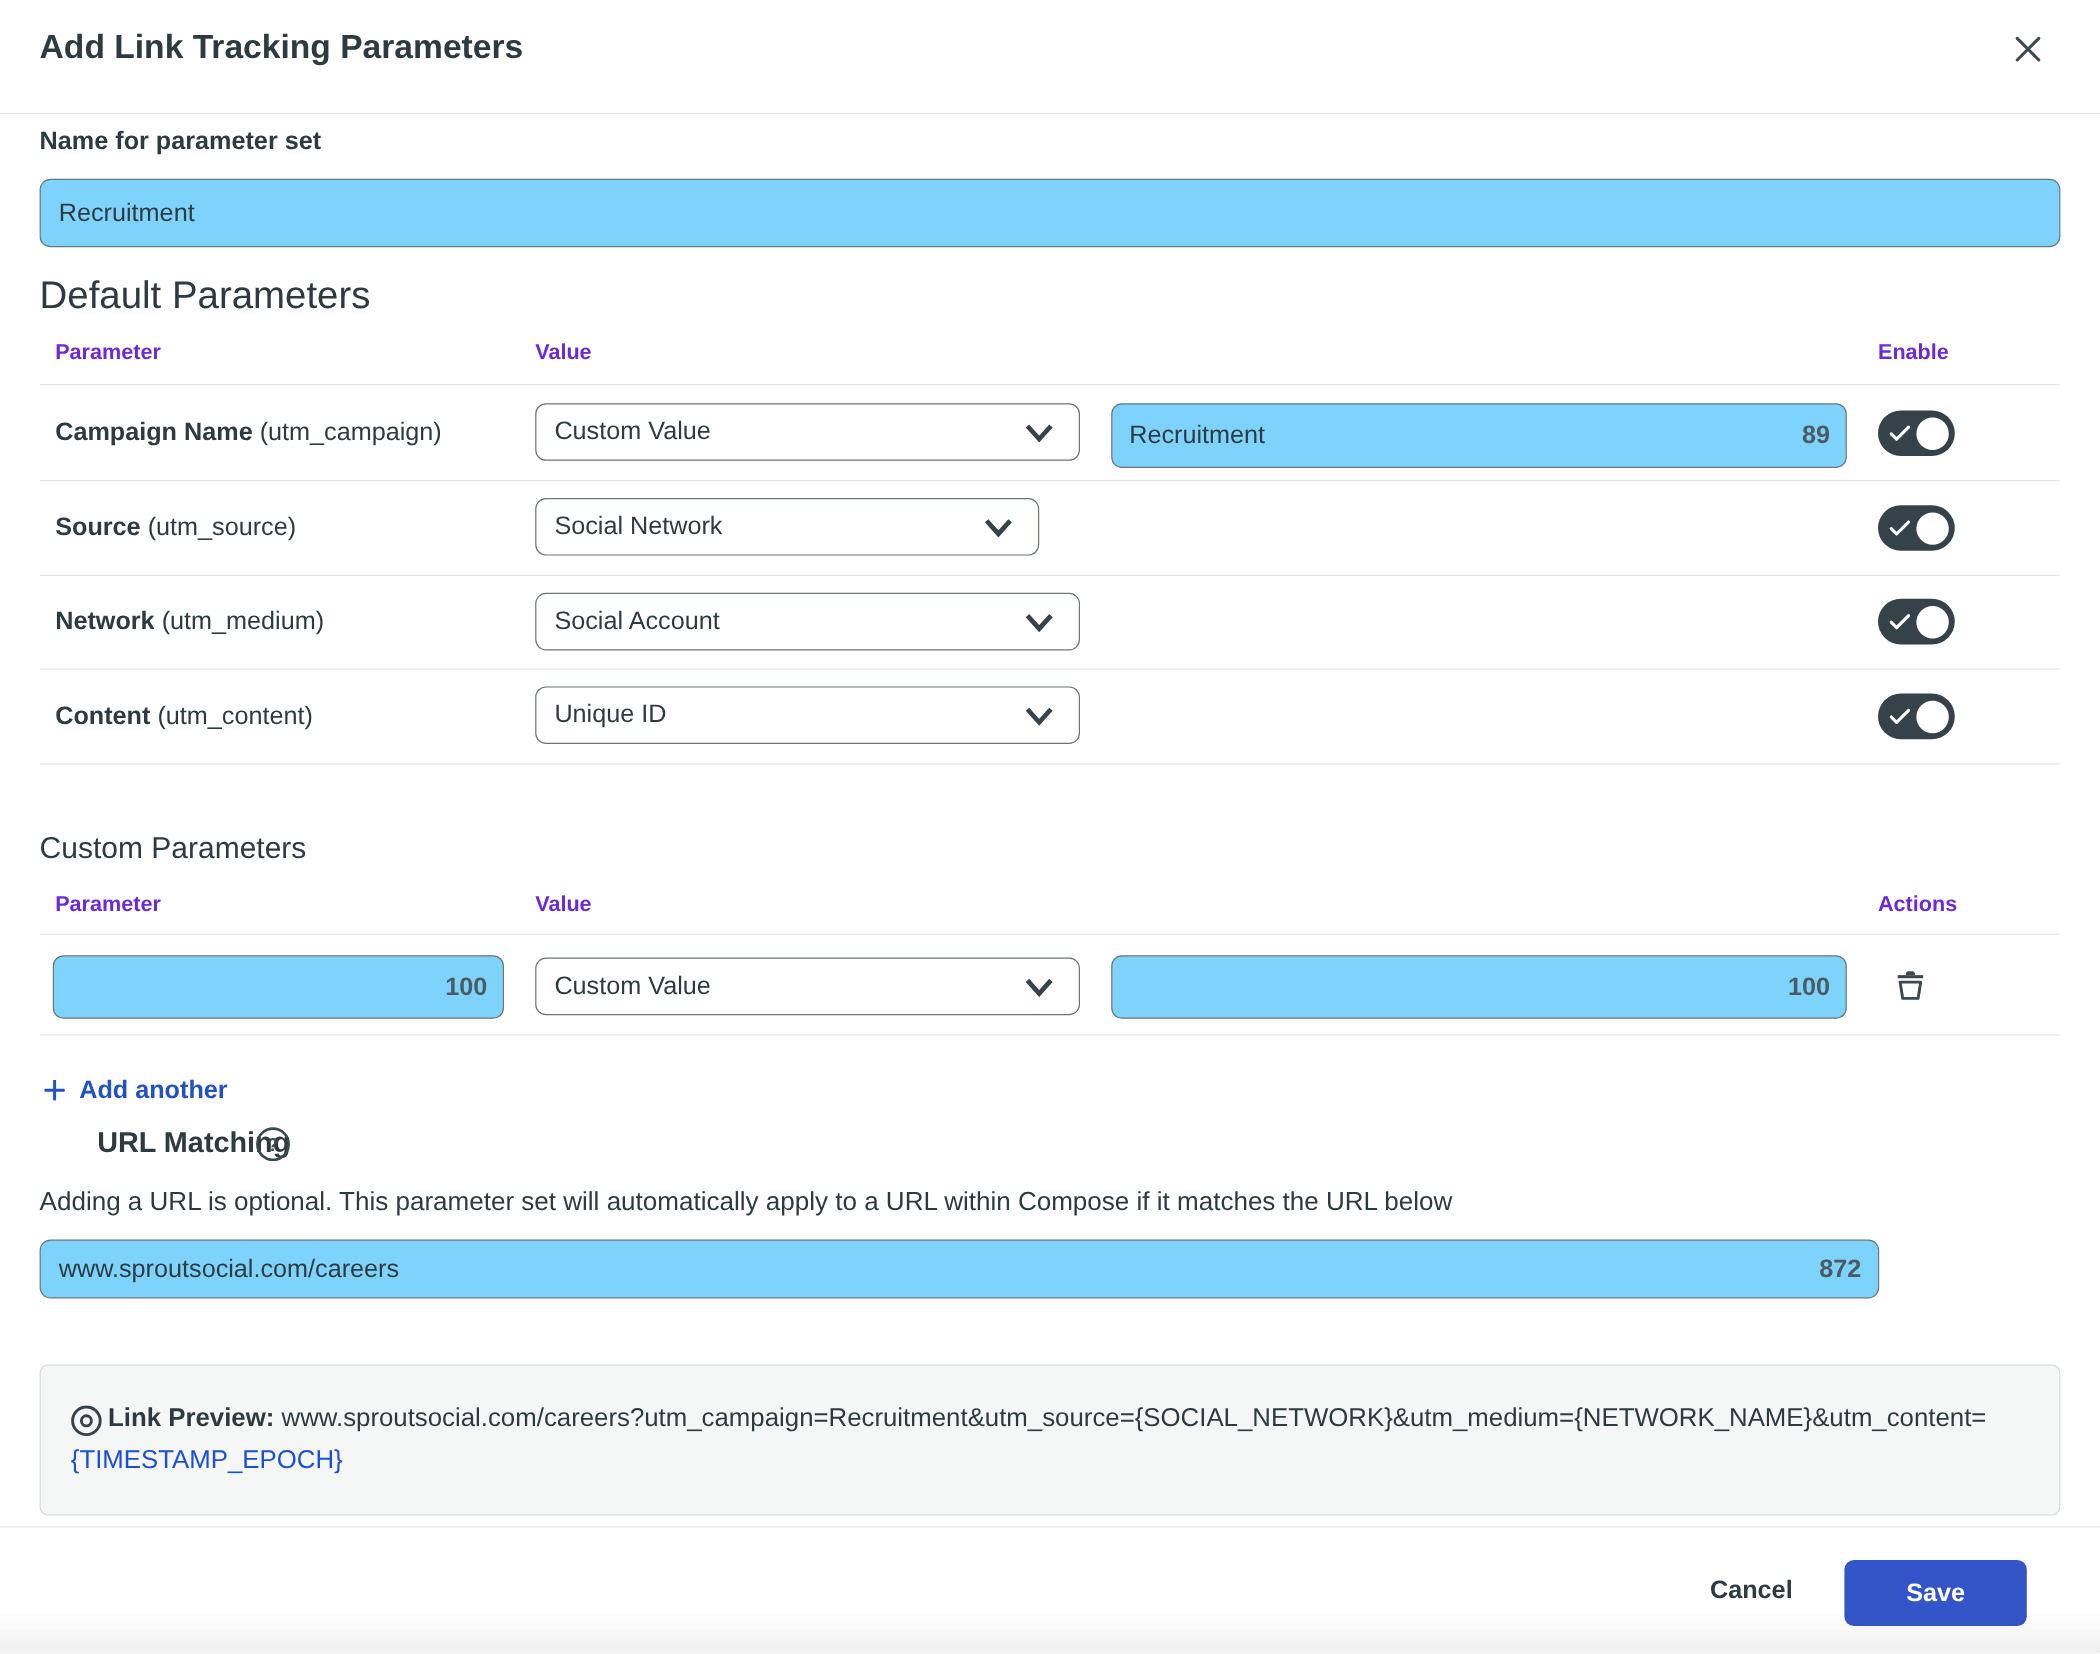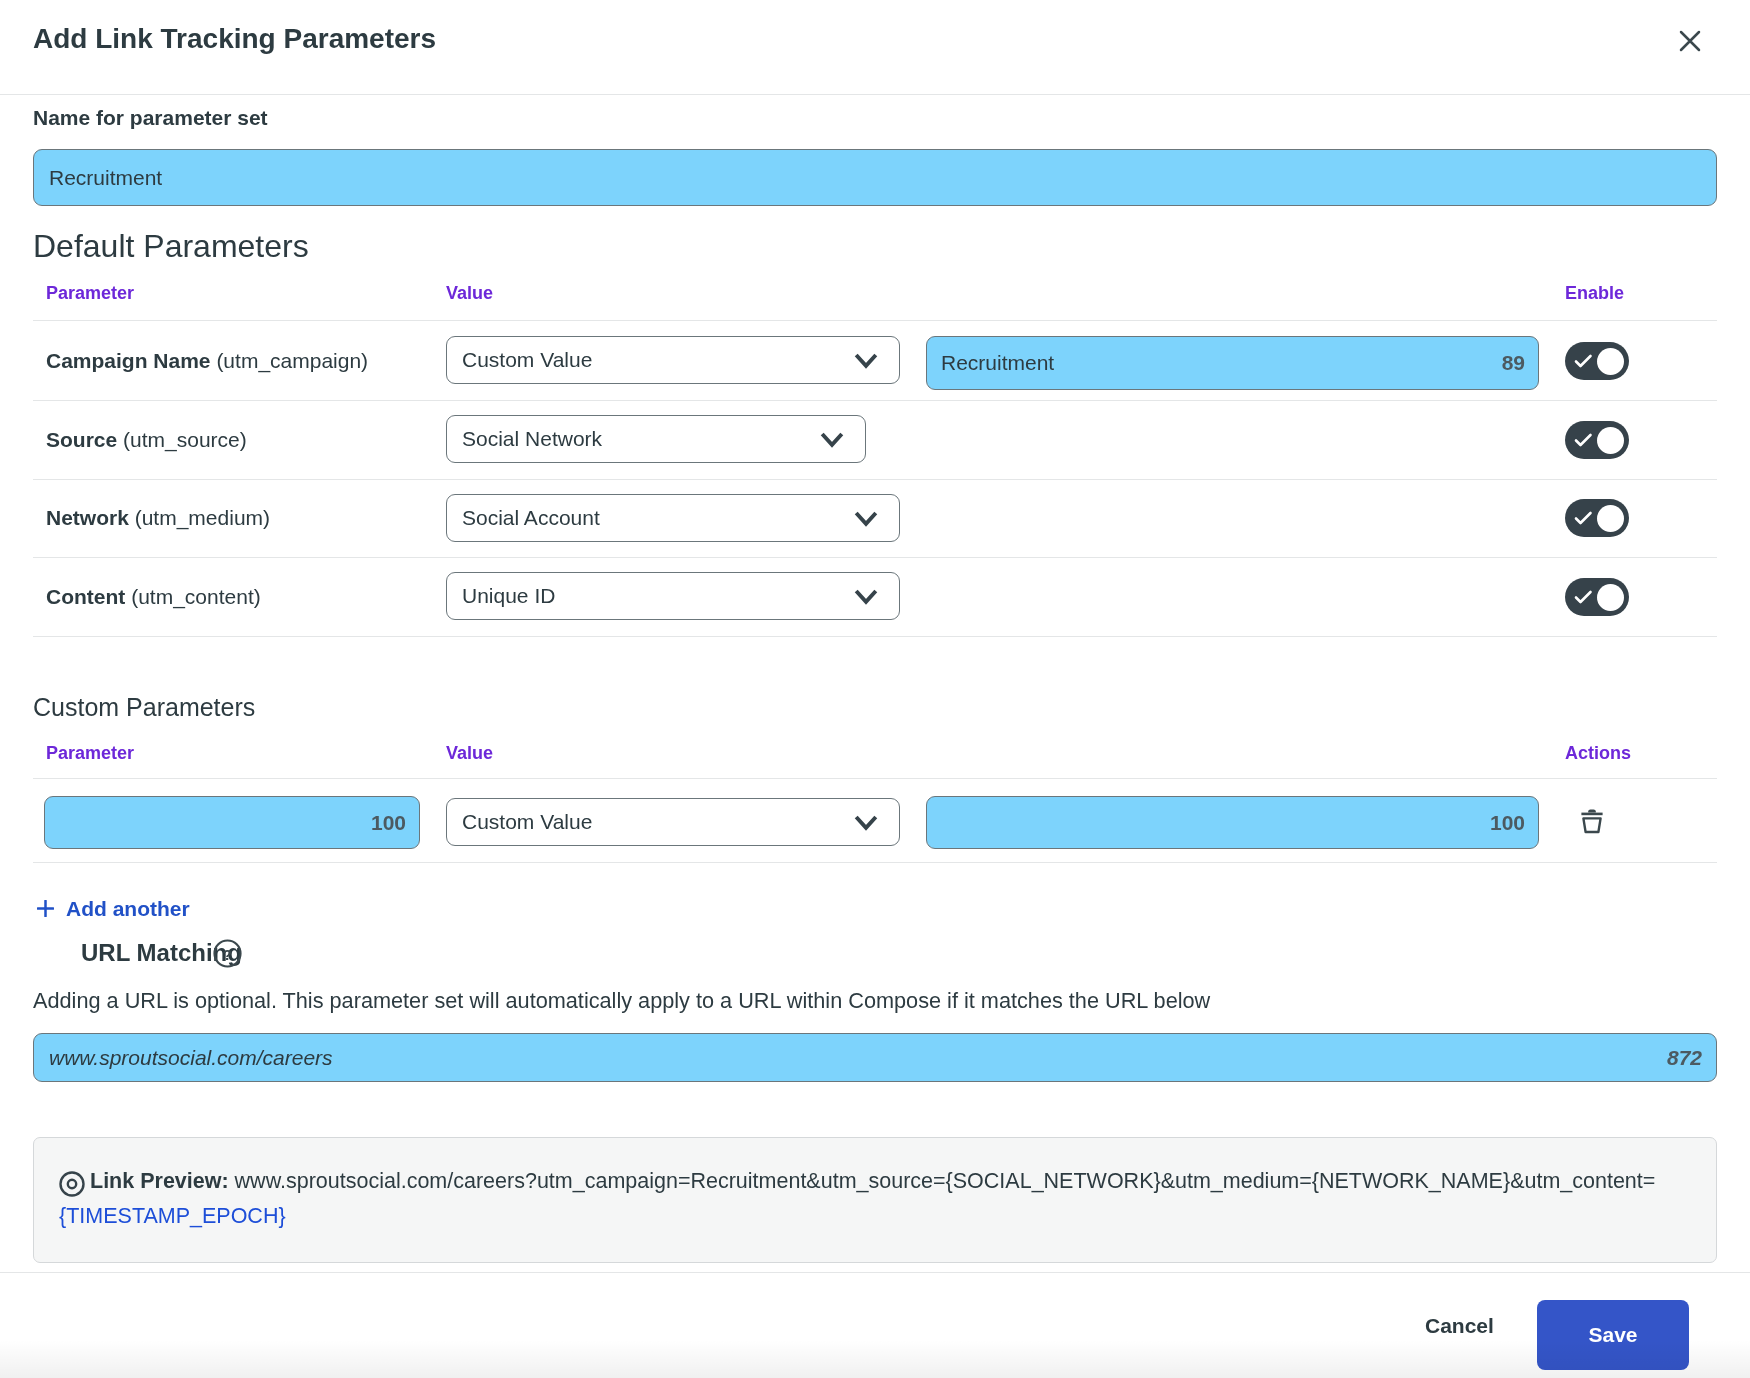--- a/index.html
+++ b/index.html
@@ -124,26 +124,26 @@
     <path d="M8.5 0.8 L8.5 16.2 M0.8 8.5 L16.2 8.5" stroke="#2151c7" stroke-width="2.5" stroke-linecap="round"></path>
   </svg>
 <div class="abs b" style="left:66px; top:897px; font-size:21px; line-height:24px; color:#2151c7;">Add another</div>
 
 <div class="abs b" style="left:33px; top:938px; font-size:24px; line-height:30px;margin-left:48px;">URL Matching</div>
 <svg class="abs" style="left:213px; top:939px;" width="29" height="29" viewBox="0 0 29 29">
   <circle cx="14.5" cy="14.5" r="13" fill="none" stroke="#3b484d" stroke-width="2.2"></circle>
   <text x="14.5" y="20.5" text-anchor="middle" font-family="Liberation Sans" font-size="15.5" font-weight="bold" fill="#3b484d">?</text>
 </svg>
 <div class="abs" style="left:33px; top:988px; font-size:21.7px; line-height:26px;">Adding a URL is optional. This parameter set will automatically apply to a URL within Compose if it matches the URL below</div>
-<div class="input" style="left:33px; top:1033px; width:1684px; height:49px; padding:0 14px 0 15px;font-style:italic;">www.sproutsocial.com/careers<span class="cnt">872</span></div>
+<div class="input" style="left:33px; top:1033px; width:1533px; height:49px; padding:0 14px 0 15px;">www.sproutsocial.com/careers<span class="cnt">872</span></div>
 
 <div class="abs" style="left:33px; top:1137px; width:1684px; height:126px; background:#f5f6f6; border:1.5px solid #d5d8da; border-radius:7px;"></div>
 <svg class="abs" style="left:59px; top:1171px;" width="26" height="26" viewBox="0 0 26 26">
   <circle cx="13" cy="13" r="11.5" fill="none" stroke="#36434a" stroke-width="2.4"></circle>
   <circle cx="13" cy="13" r="4.2" fill="none" stroke="#36434a" stroke-width="2.4"></circle>
 </svg>
 <div class="abs" style="left:90px; top:1164px; width:1610px; font-size:21.5px; line-height:35px; color:#2d3b41;"><span class="b">Link Preview:</span> www.sproutsocial.com/careers?utm_campaign=Recruitment&amp;utm_source={SOCIAL_NETWORK}&amp;utm_medium={NETWORK_NAME}&amp;utm_content=</div>
 <div class="abs" style="left:59px; top:1199px; font-size:21.5px; line-height:35px; color:#1d4ed8;">{TIMESTAMP_EPOCH}</div>
 
 <div class="divider" style="left:0; width:1750px; top:1272px;"></div>
 <div class="abs b" style="left:1425px; top:1314px; font-size:21px; line-height:24px;">Cancel</div>
-<div class="abs b" style="left:1537px; top:1300px; width:152px; height:70px; background:#3455c8; border-radius:8px; color:#fff; font-size:21px; display:flex; align-items:center; justify-content:center;">Save</div>
+<div class="abs b" style="left:1537px; top:1300px; width:152px; height:55px; background:#3455c8; border-radius:8px; color:#fff; font-size:21px; display:flex; align-items:center; justify-content:center;">Save</div>
 <div class="abs" style="left:0; bottom:0; width:1750px; height:38px; background:linear-gradient(to bottom, rgba(0,0,0,0), rgba(0,0,0,0.06));"></div>
 
 </body></html>

